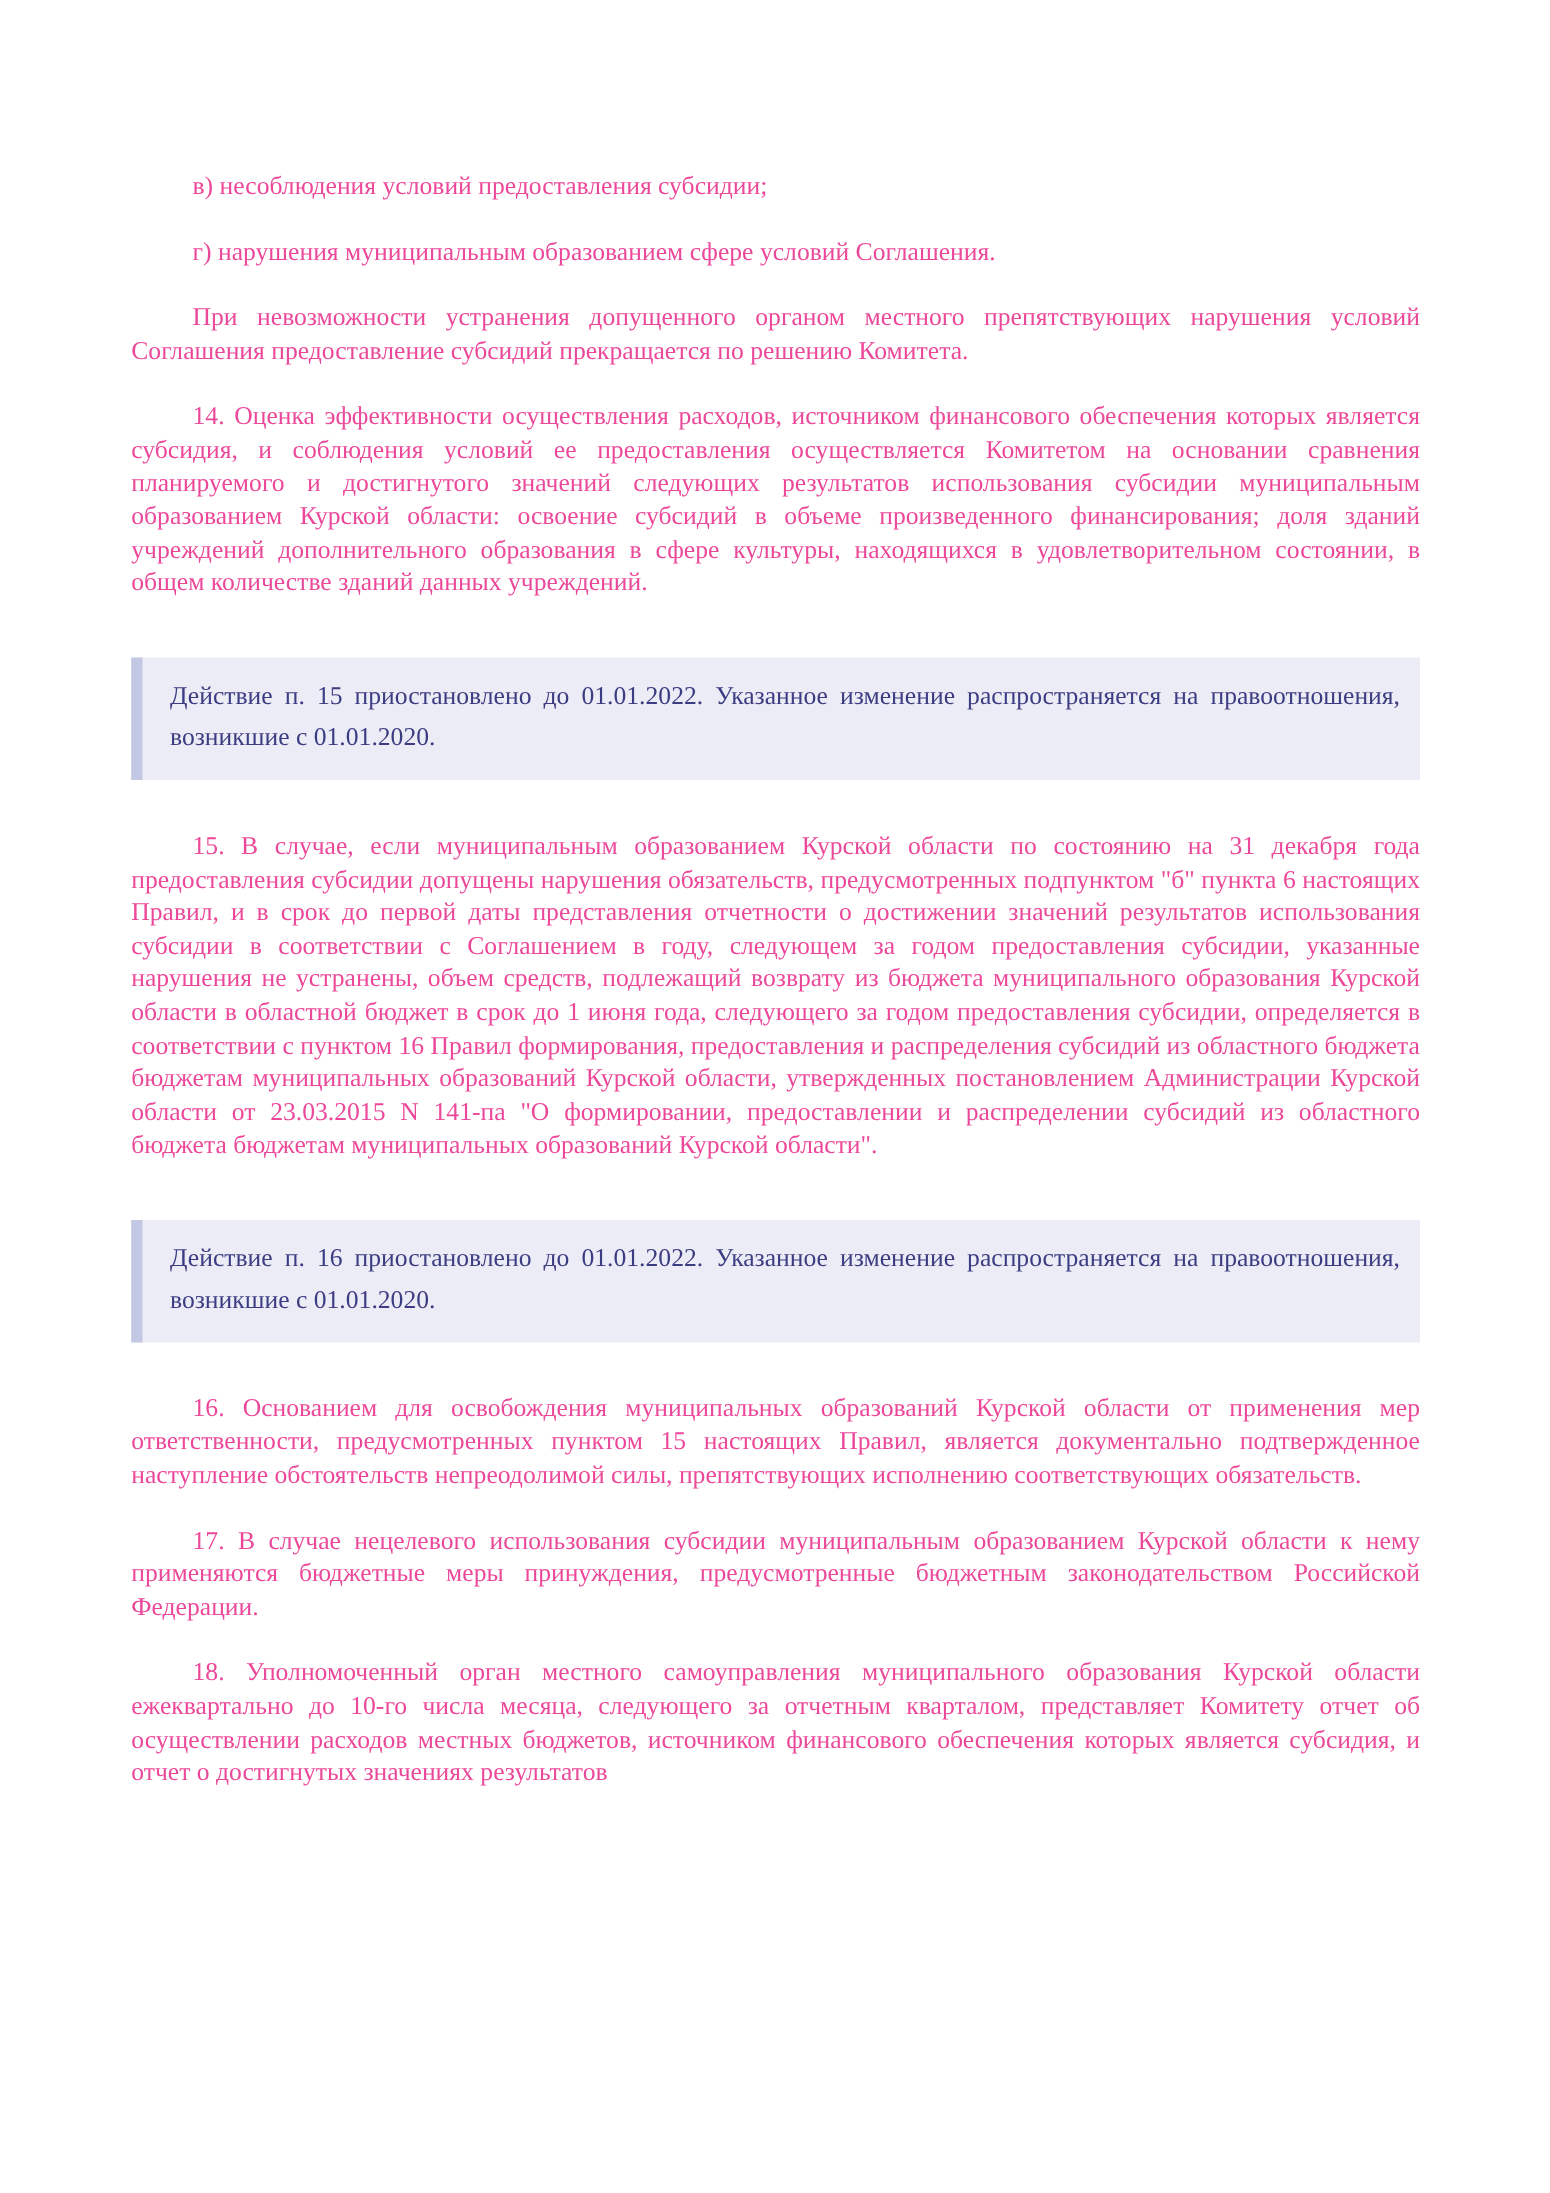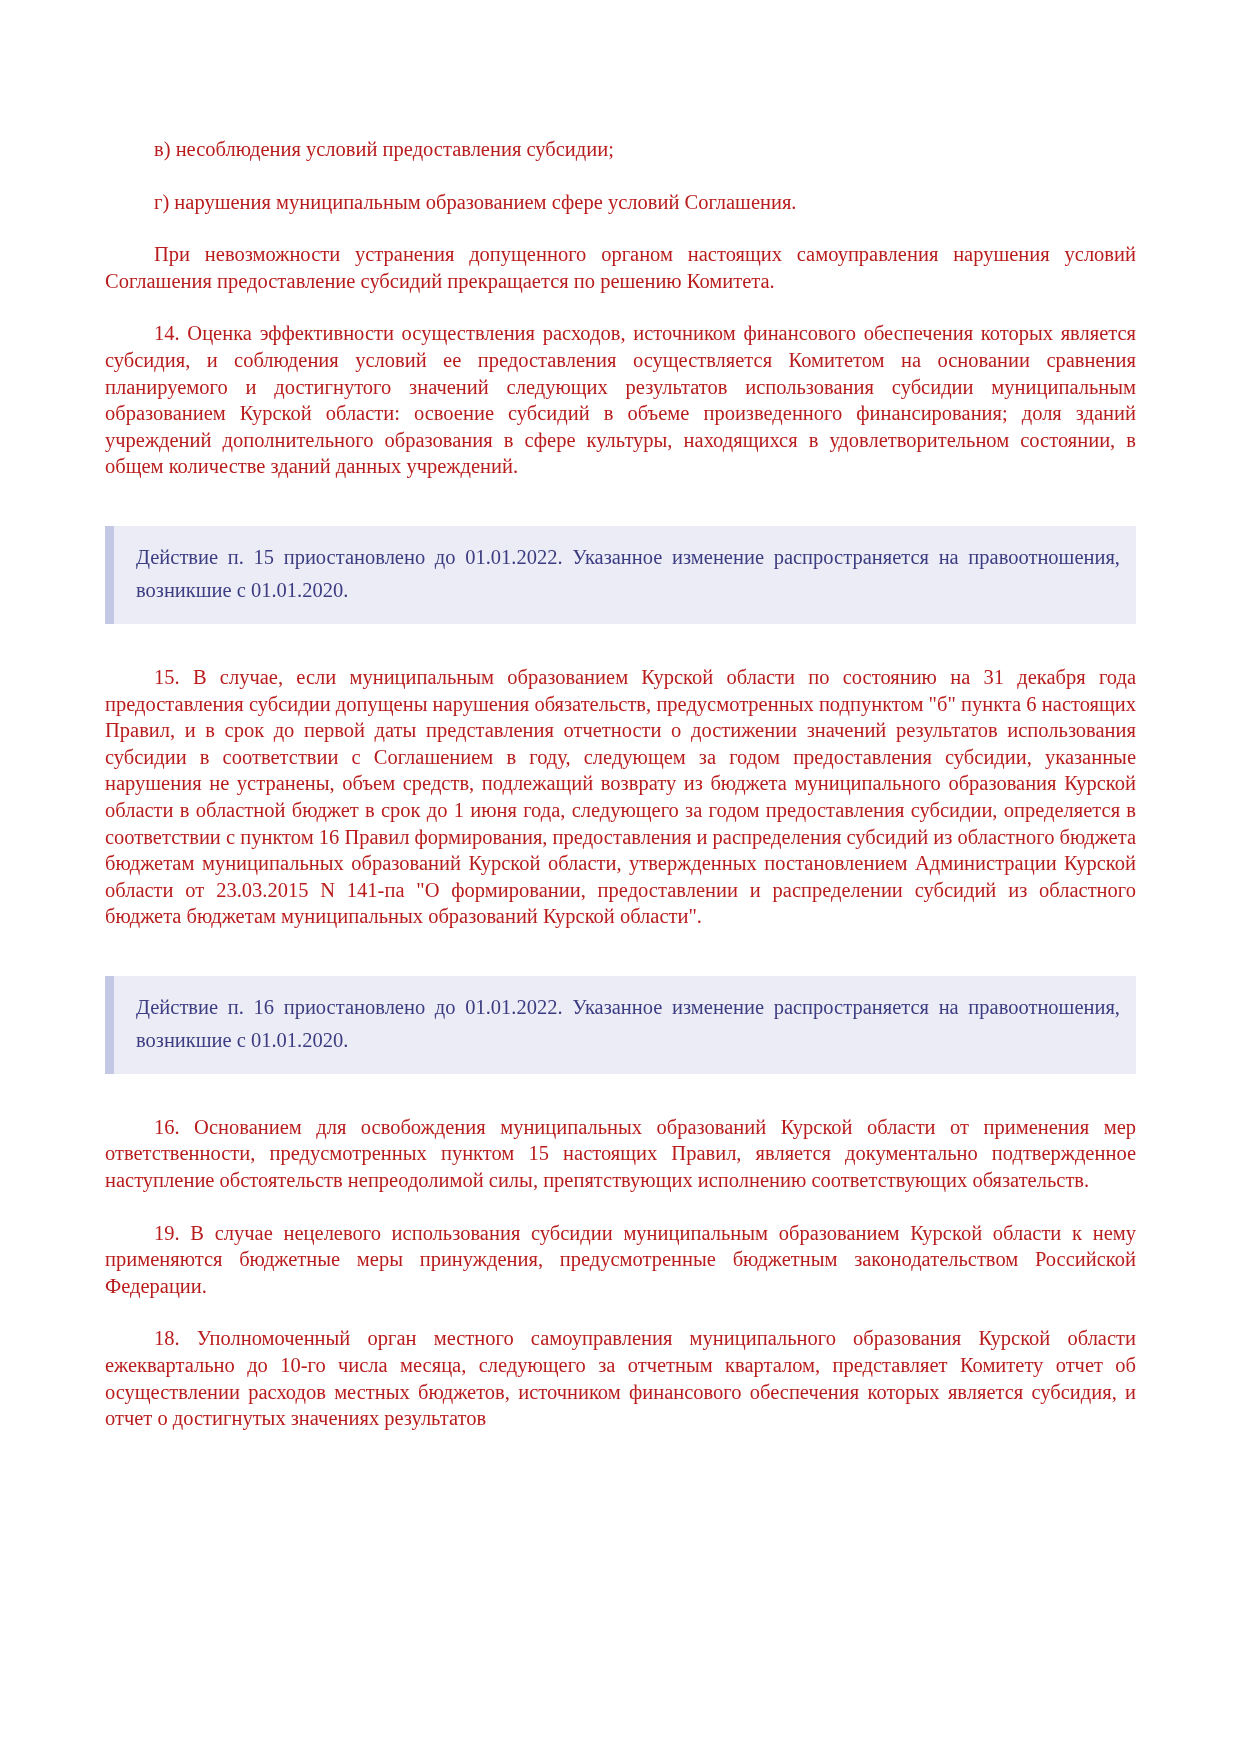--- a/index.html
+++ b/index.html
@@ -16,21 +16,21 @@
     height: 1754px;
     padding: 136px 104px 40px 105px;
     overflow: hidden;
   }
   .para {
     font-size: 20.5px;
     line-height: 26.6px;
     text-align: justify;
     text-indent: 49px;
     margin: 0 0 26px 0;
-    color: #b91c1c;
+    color: #ec4899;
   }
   .note {
     background: #ebecf5;
     border-left: 9px solid #c3c9e4;
     padding: 15px 16px 17px 22px;
     margin: 46px 0 40px 0;
     font-family: Liberation Serif, serif;
   }
   .note .note-text {
     display: block;
@@ -43,34 +43,34 @@
 </style>
 </head>
 <body>
 
 <div class="page">
 
   <p class="para">в) несоблюдения условий предоставления субсидии;</p>
 
   <p class="para">г) нарушения муниципальным образованием сфере условий Соглашения.</p>
 
-  <p class="para">При невозможности устранения допущенного органом настоящих самоуправления нарушения условий Соглашения предоставление субсидий прекращается по решению Комитета.</p>
+  <p class="para">При невозможности устранения допущенного органом местного препятствующих нарушения условий Соглашения предоставление субсидий прекращается по решению Комитета.</p>
 
   <p class="para">14. Оценка эффективности осуществления расходов, источником финансового обеспечения которых является субсидия, и соблюдения условий ее предоставления осуществляется Комитетом на основании сравнения планируемого и достигнутого значений следующих результатов использования субсидии муниципальным образованием Курской области: освоение субсидий в объеме произведенного финансирования; доля зданий учреждений дополнительного образования в сфере культуры, находящихся в удовлетворительном состоянии, в общем количестве зданий данных учреждений.</p>
 
   <div class="note">
     <span class="note-text">Действие п. 15 приостановлено до 01.01.2022. Указанное изменение распространяется на правоотношения, возникшие с 01.01.2020.</span>
   </div>
 
   <p class="para">15. В случае, если муниципальным образованием Курской области по состоянию на 31 декабря года предоставления субсидии допущены нарушения обязательств, предусмотренных подпунктом "б" пункта 6 настоящих Правил, и в срок до первой даты представления отчетности о достижении значений результатов использования субсидии в соответствии с Соглашением в году, следующем за годом предоставления субсидии, указанные нарушения не устранены, объем средств, подлежащий возврату из бюджета муниципального образования Курской области в областной бюджет в срок до 1 июня года, следующего за годом предоставления субсидии, определяется в соответствии с пунктом 16 Правил формирования, предоставления и распределения субсидий из областного бюджета бюджетам муниципальных образований Курской области, утвержденных постановлением Администрации Курской области от 23.03.2015 N 141-па "О формировании, предоставлении и распределении субсидий из областного бюджета бюджетам муниципальных образований Курской области".</p>
 
   <div class="note">
     <span class="note-text">Действие п. 16 приостановлено до 01.01.2022. Указанное изменение распространяется на правоотношения, возникшие с 01.01.2020.</span>
   </div>
 
   <p class="para">16. Основанием для освобождения муниципальных образований Курской области от применения мер ответственности, предусмотренных пунктом 15 настоящих Правил, является документально подтвержденное наступление обстоятельств непреодолимой силы, препятствующих исполнению соответствующих обязательств.</p>
 
 
-  <p class="para">19. В случае нецелевого использования субсидии муниципальным образованием Курской области к нему применяются бюджетные меры принуждения, предусмотренные бюджетным законодательством Российской Федерации.</p>
+  <p class="para">17. В случае нецелевого использования субсидии муниципальным образованием Курской области к нему применяются бюджетные меры принуждения, предусмотренные бюджетным законодательством Российской Федерации.</p>
 
   <p class="para">18. Уполномоченный орган местного самоуправления муниципального образования Курской области ежеквартально до 10-го числа месяца, следующего за отчетным кварталом, представляет Комитету отчет об осуществлении расходов местных бюджетов, источником финансового обеспечения которых является субсидия, и отчет о достигнутых значениях результатов</p>
 
 </div>
 
 </body></html>

